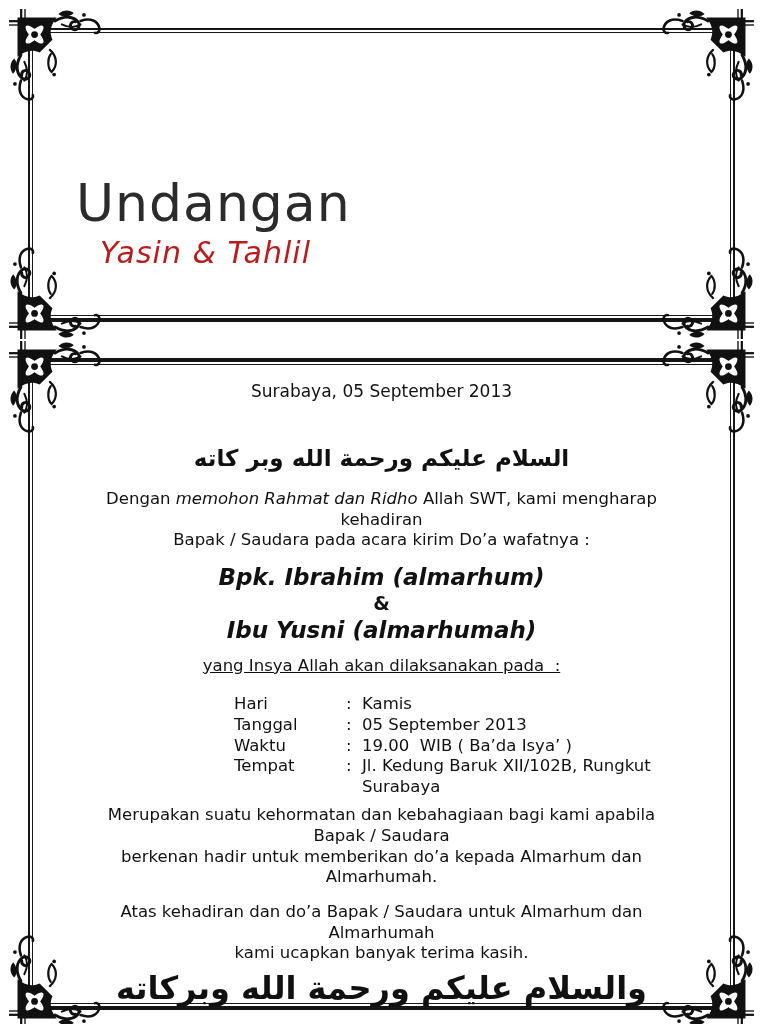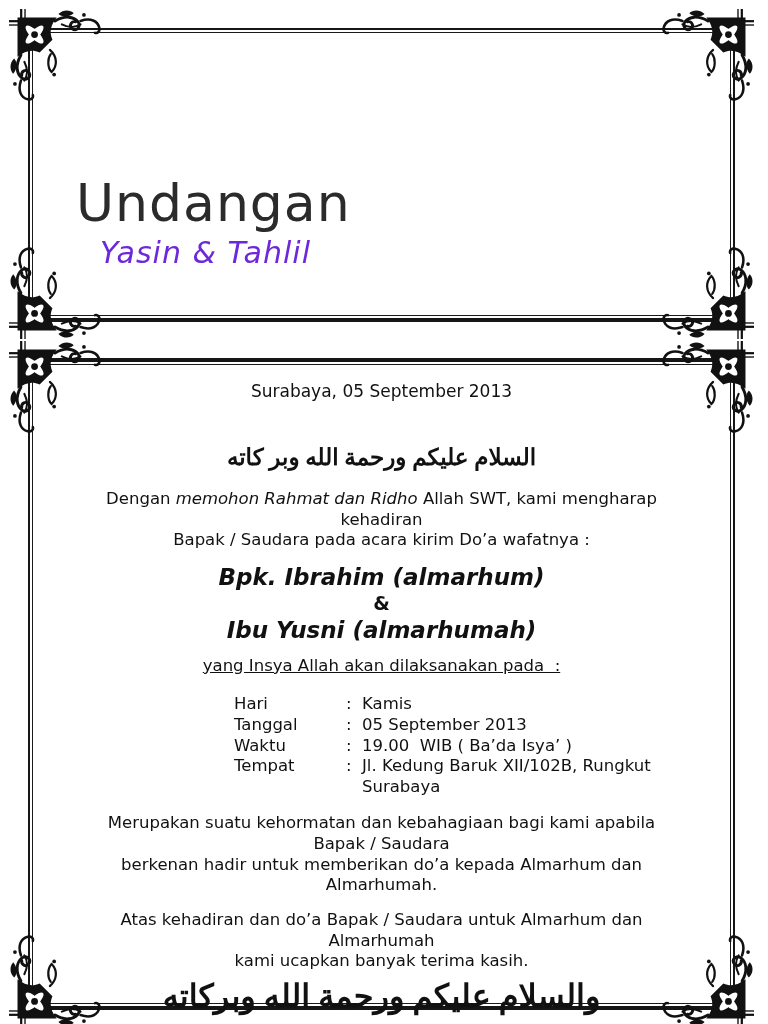--- a/index.html
+++ b/index.html
@@ -19,38 +19,38 @@
   .corner{position:absolute;width:92px;height:92px;pointer-events:none;}
   .corner svg{width:100%;height:100%;display:block;}
   .corner.tl{top:-21px;left:-21px;}
   .corner.tr{top:-21px;right:-21px;transform:scaleX(-1);}
   .corner.bl{bottom:-21px;left:-21px;transform:scaleY(-1);}
   .corner.br{bottom:-21px;right:-21px;transform:scale(-1,-1);}
 
   
   .cover-inner{position:absolute;inset:0;padding:146px 0 0 46px;}
   #title{font-size:52px;line-height:1.05;color:#2b2b2b;letter-spacing:1px;}
-  #subtitle{font-size:30px;font-style:italic;color:#6d28d9;margin:4px 0 0 24px;letter-spacing:1px;}
+  #subtitle{font-size:30px;font-style:italic;color:#b91c1c;margin:4px 0 0 24px;letter-spacing:1px;}
 
   
   .main-inner{position:absolute;inset:0;padding-top:19px;text-align:center;font-size:16.5px;line-height:1.25;}
   .dateline{font-size:17px;}
-  .arabic{direction:rtl;font-weight:700;font-family:Liberation Serif, serif;}
+  .arabic{direction:rtl;font-weight:700;}
   .arabic-open{font-size:23px;margin-top:42px;}
   .arabic-close{font-size:32px;margin-top:4px;}
   .intro{margin-top:16px;}
   .it{font-style:italic;text-align:right;}
   .honorees{margin-top:12px;font-weight:700;}
   .honoree{font-size:23px;font-style:italic;line-height:1.22;}
   .amp{font-size:19px;line-height:1.3;}
   .sched-intro{margin-top:12px;white-space:pre-wrap;text-decoration:underline;}
   .schedule{margin:18px 0 0 204px;text-align:left;}
   .sched-row{display:grid;grid-template-columns:112px 16px auto;}
   .sched-row .value{white-space:pre-wrap;max-width:336px;}
-  .para{margin-top:16px;}
+  .para{margin-top:8px;}
   .para2{margin-top:14px;}
 </style>
 </head>
 <body>
 
 <svg width="0" height="0" style="position:absolute" aria-hidden="true">
   <defs>
     <symbol id="corner-flourish" viewBox="0 0 108 108">
 
       <rect x="13" y="0" width="2.6" height="16" fill="#111"></rect>

